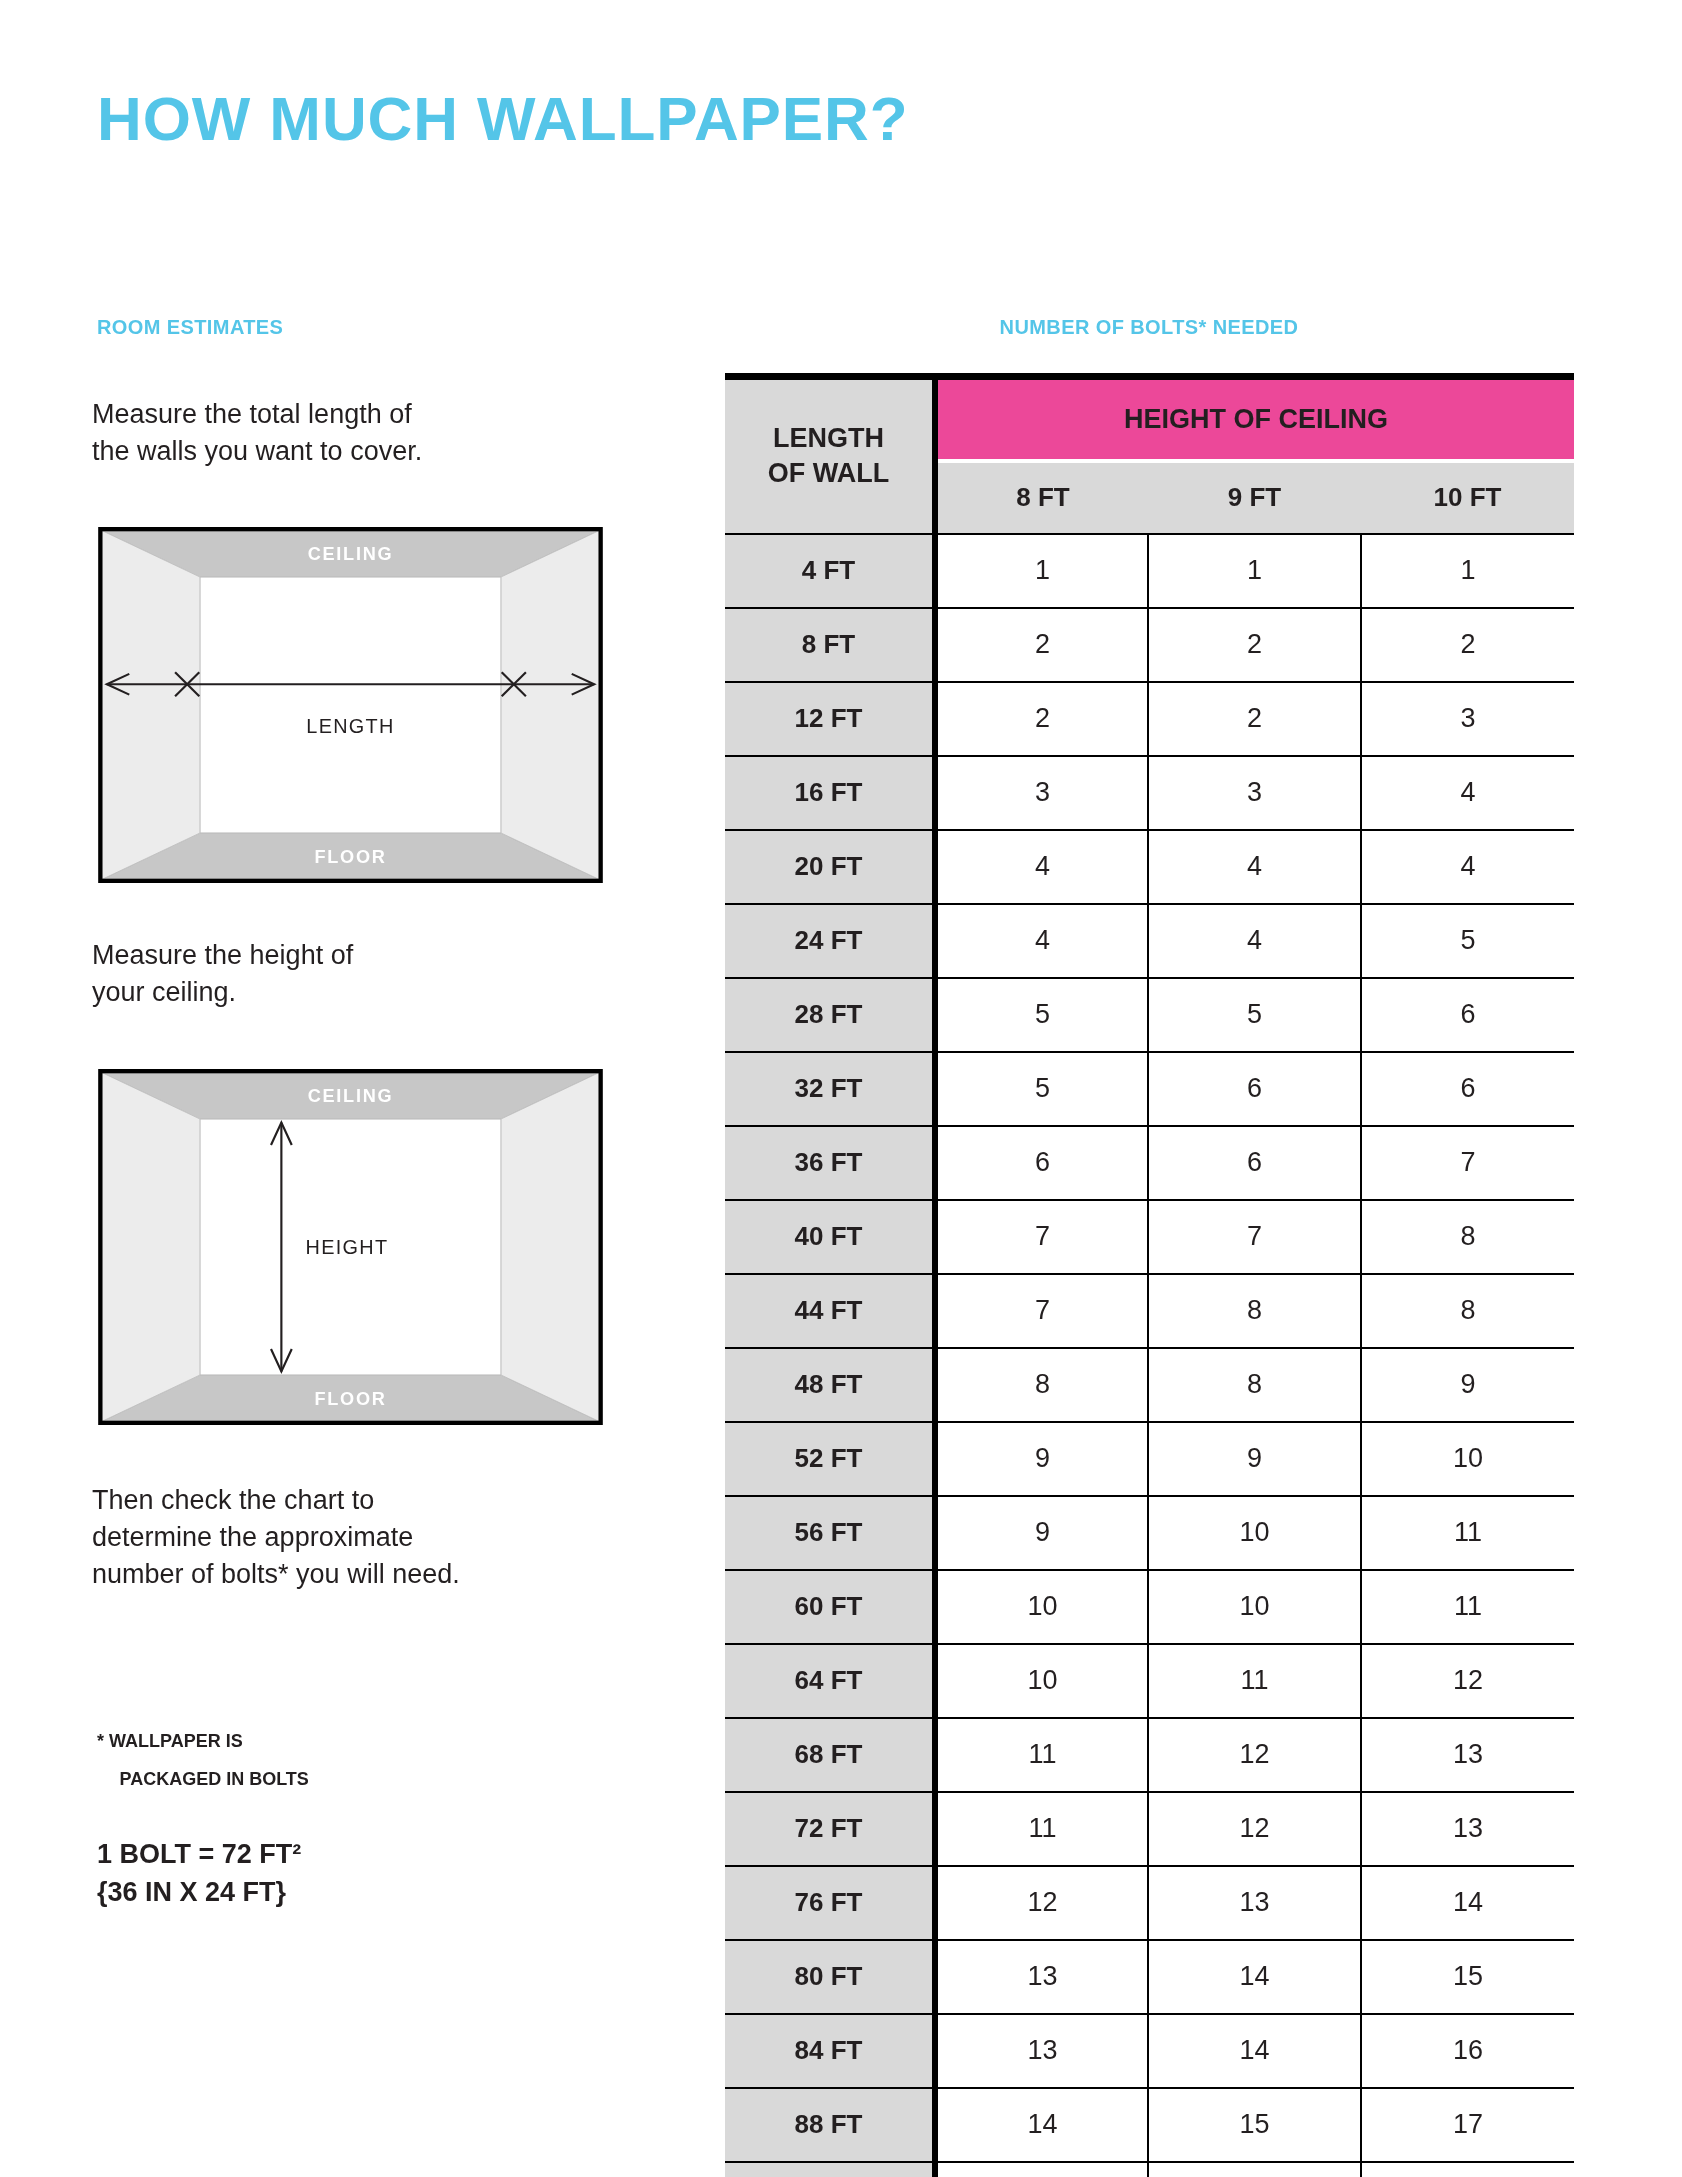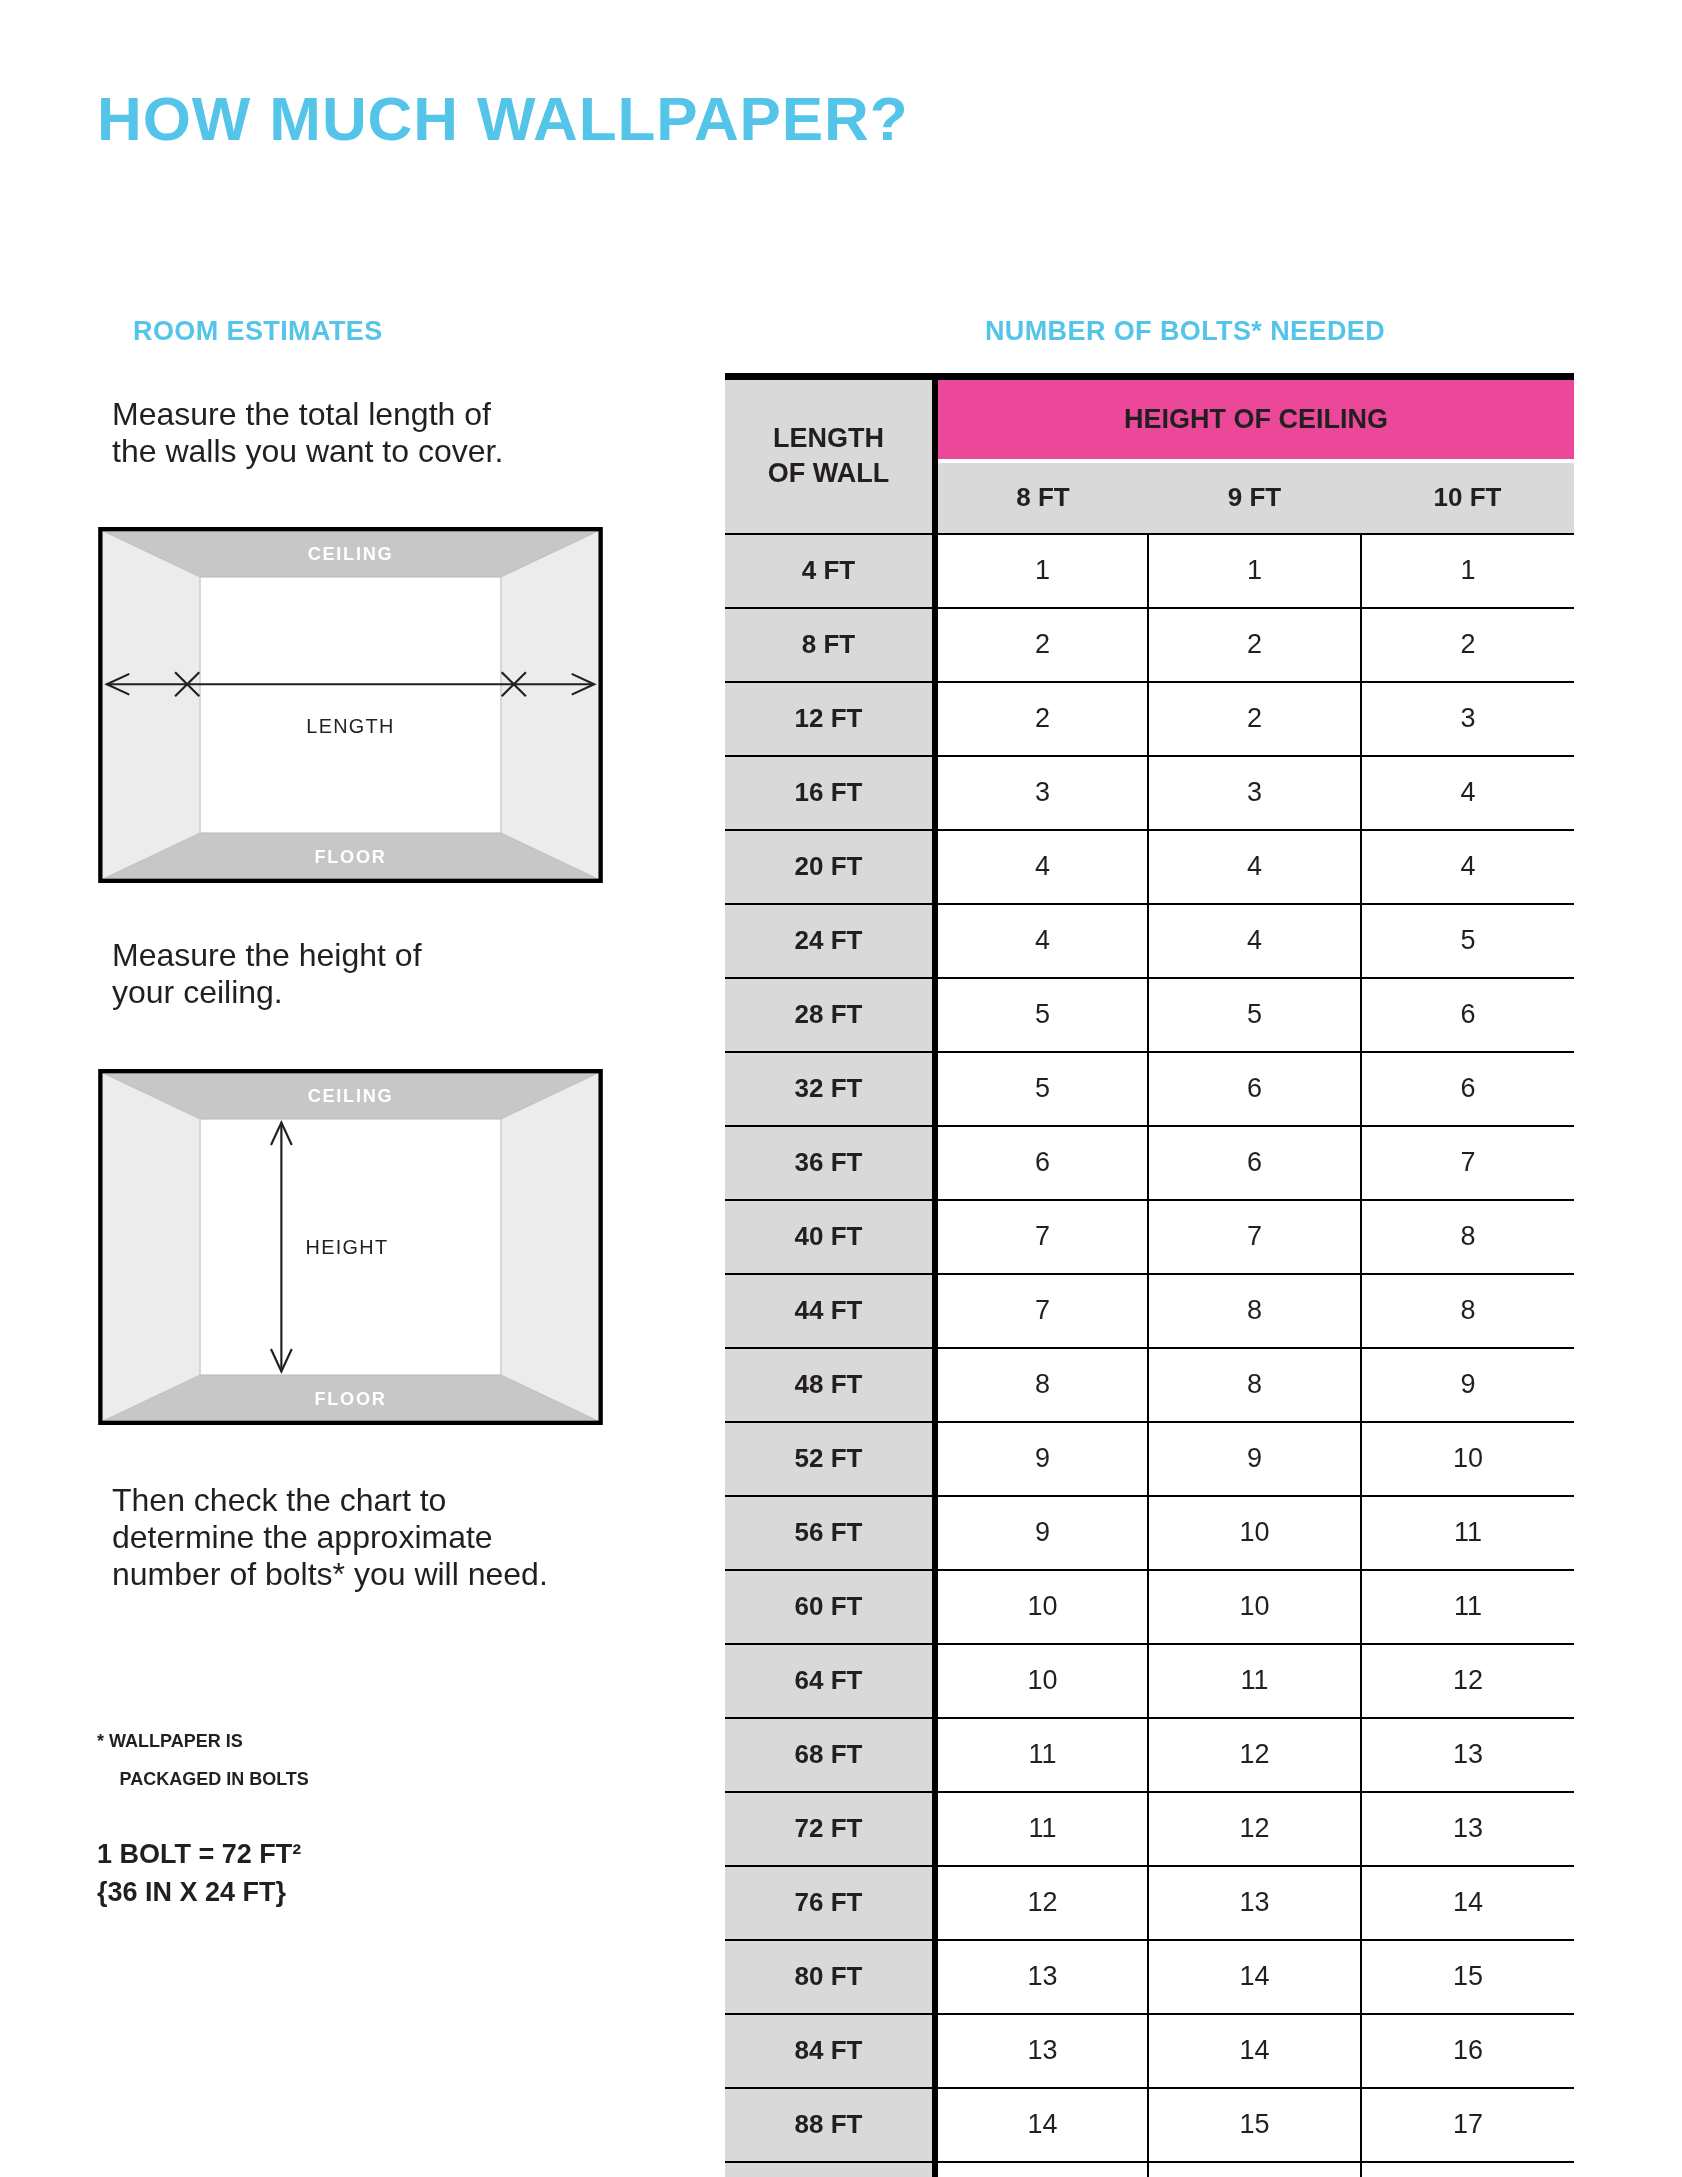--- a/index.html
+++ b/index.html
@@ -16,38 +16,37 @@
   .page-title {
     position: absolute;
     left: 97px;
     top: 83px;
     font-size: 62px;
     font-weight: bold;
     letter-spacing: 0.9px;
     color: #54C5E8;
   }
   .blue-heading {
-    font-size: 27px;
+    font-size: 20px;
     font-weight: bold;
     letter-spacing: 0.4px;
     color: #54C5E8;
-    margin-left: 36px;
   }
   .left-heading { position: absolute; left: 97px; top: 316px; }
   .table-heading {
     position: absolute;
     left: 725px;
     top: 316px;
     width: 848px;
     text-align: center;
   }
   .para {
     position: absolute;
-    left: 112px;
-    font-size: 32px;
+    left: 92px;
+    font-size: 27px;
     line-height: 37px;
     color: #231F20;
   }
   #step1 { top: 396px; }
   #step2 { top: 937px; }
   #step3 { top: 1482px; }
   .diagram {
     position: absolute;
     left: 98px;
     width: 505px;

